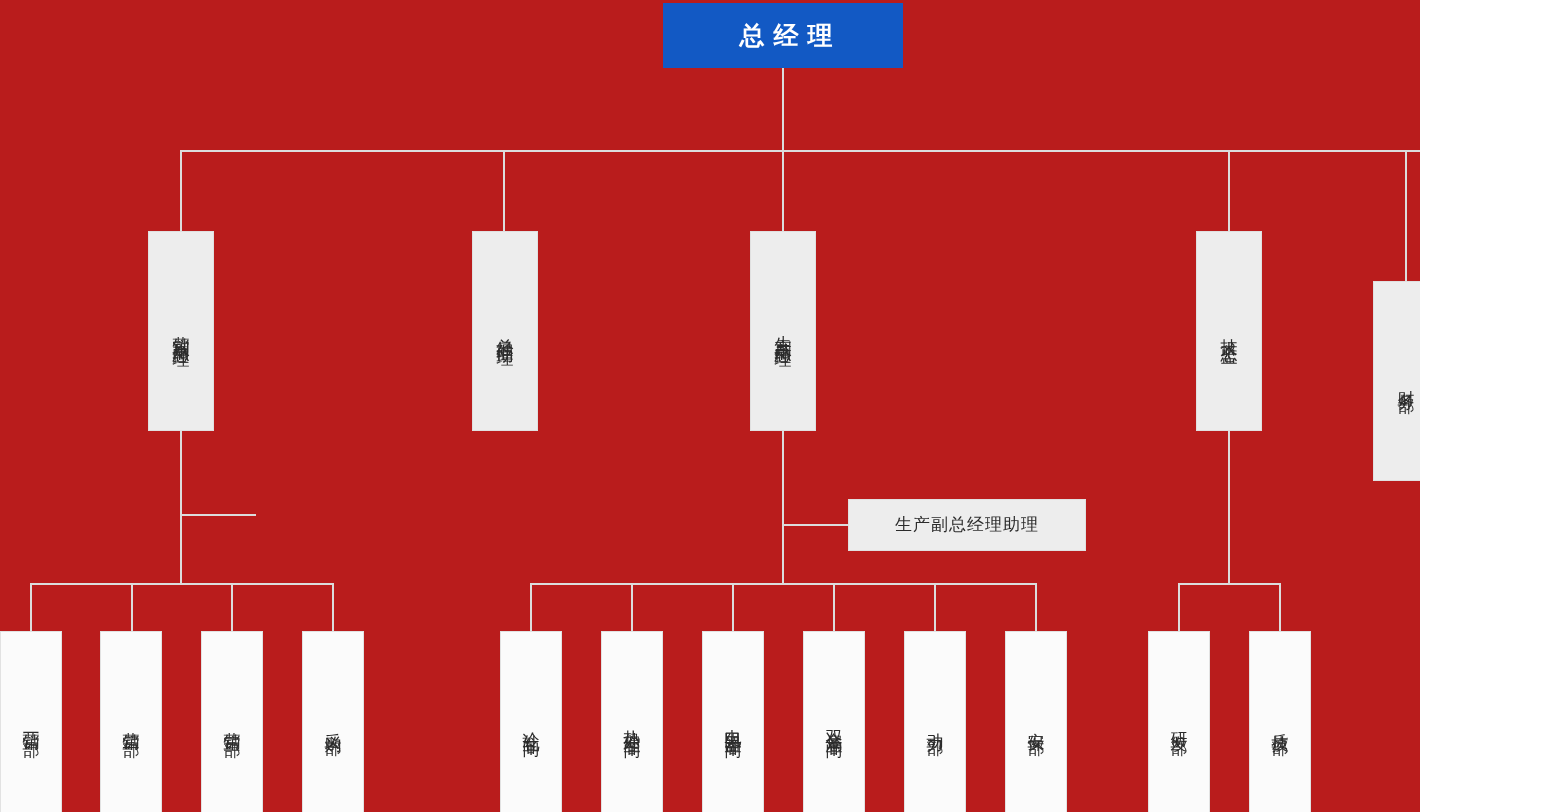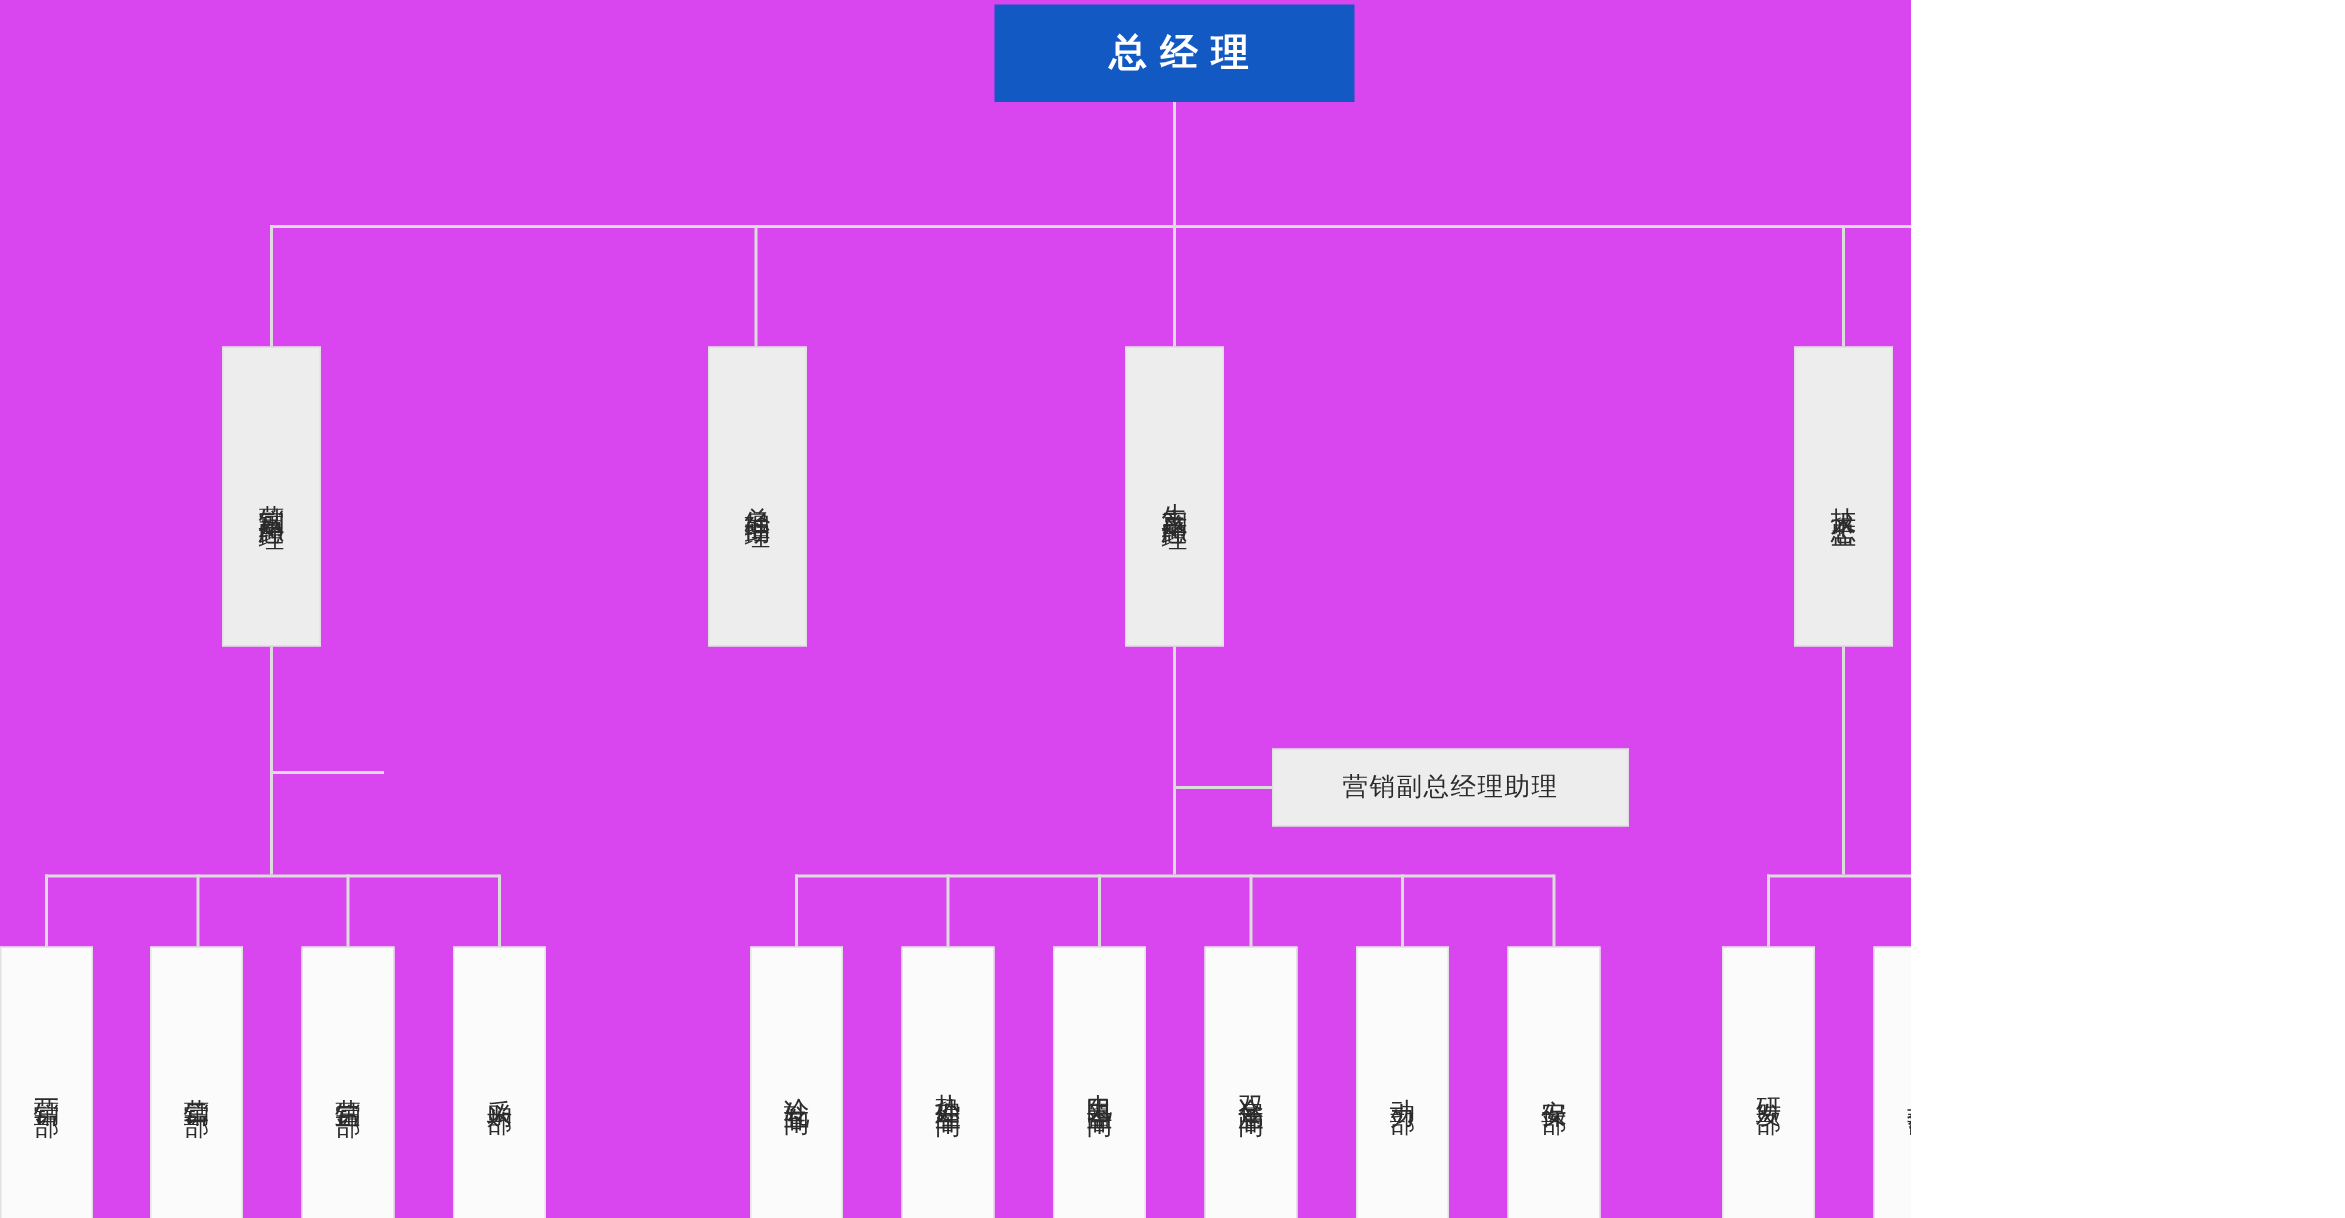--- a/index.html
+++ b/index.html
@@ -7,24 +7,24 @@
     margin: 0;
     padding: 0;
     background: #ffffff;
   }
   body {
     font-family: "Liberation Sans", "DejaVu Sans", sans-serif;
     color: #2b2b2b;
   }
   #chart-root {
     position: relative;
-    width: 1274px;
+    width: 1420px;
     height: 812px;
     overflow: hidden;
-    background: #d946ef;
+    background: #b91c1c;
   }
 
   
   .line {
     position: absolute;
     background: #dcdcdc;
   }
   .line.v { width: 2px; }
   .line.h { height: 2px; }
 
@@ -144,21 +144,21 @@
     <span class="vtext">营销三部</span>
   </div>
   <div class="node leaf" style="left:302px; top:631px; width:62px; height:185px;">
     <span class="vtext">采购部</span>
   </div>
 
   <div class="line v" style="left:782px; top:431px; height:152px;"></div>
   <div class="line h" style="left:782px; top:524px; width:68px;"></div>
 
   <div class="node exec htext" style="left:848px; top:499px; width:238px; height:52px;">
-    <span class="htext">营销副总经理助理</span>
+    <span class="htext">生产副总经理助理</span>
   </div>
 
   <div class="line h" style="left:530px; top:583px; width:506px;"></div>
   <div class="line v" style="left:530px;  top:583px; height:48px;"></div>
   <div class="line v" style="left:631px;  top:583px; height:48px;"></div>
   <div class="line v" style="left:732px;  top:583px; height:48px;"></div>
   <div class="line v" style="left:833px;  top:583px; height:48px;"></div>
   <div class="line v" style="left:934px;  top:583px; height:48px;"></div>
   <div class="line v" style="left:1035px; top:583px; height:48px;"></div>
 

